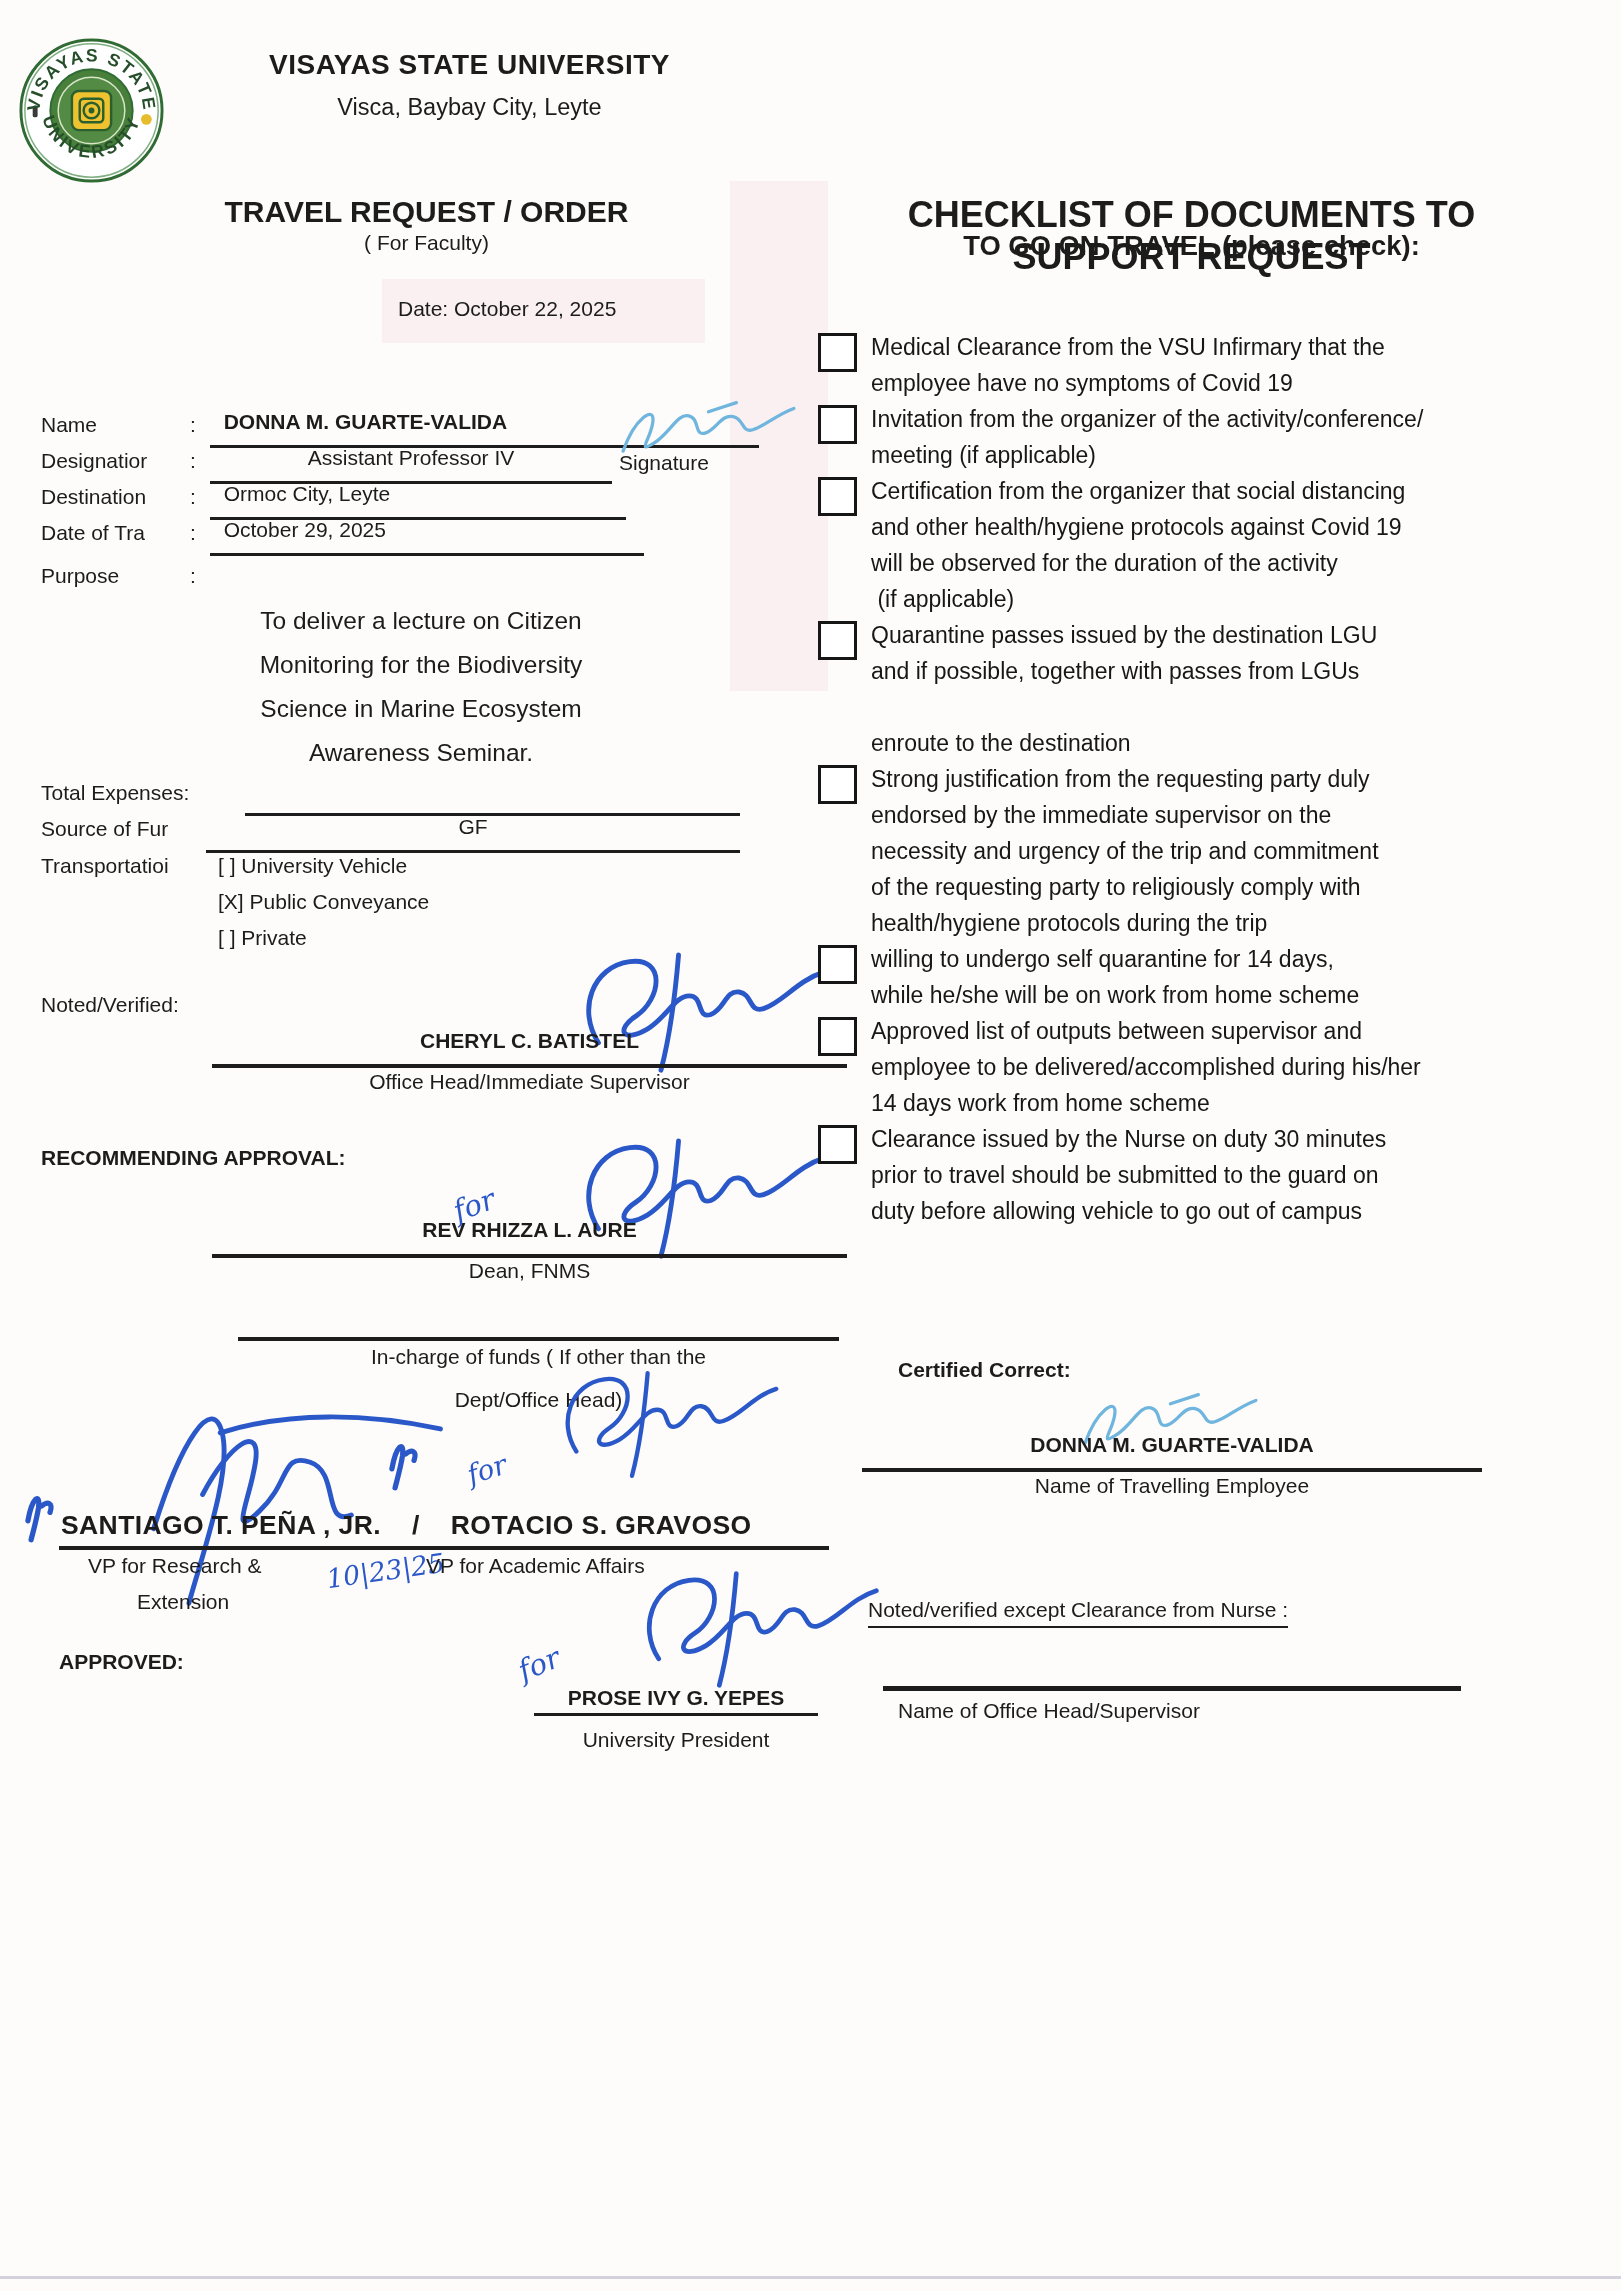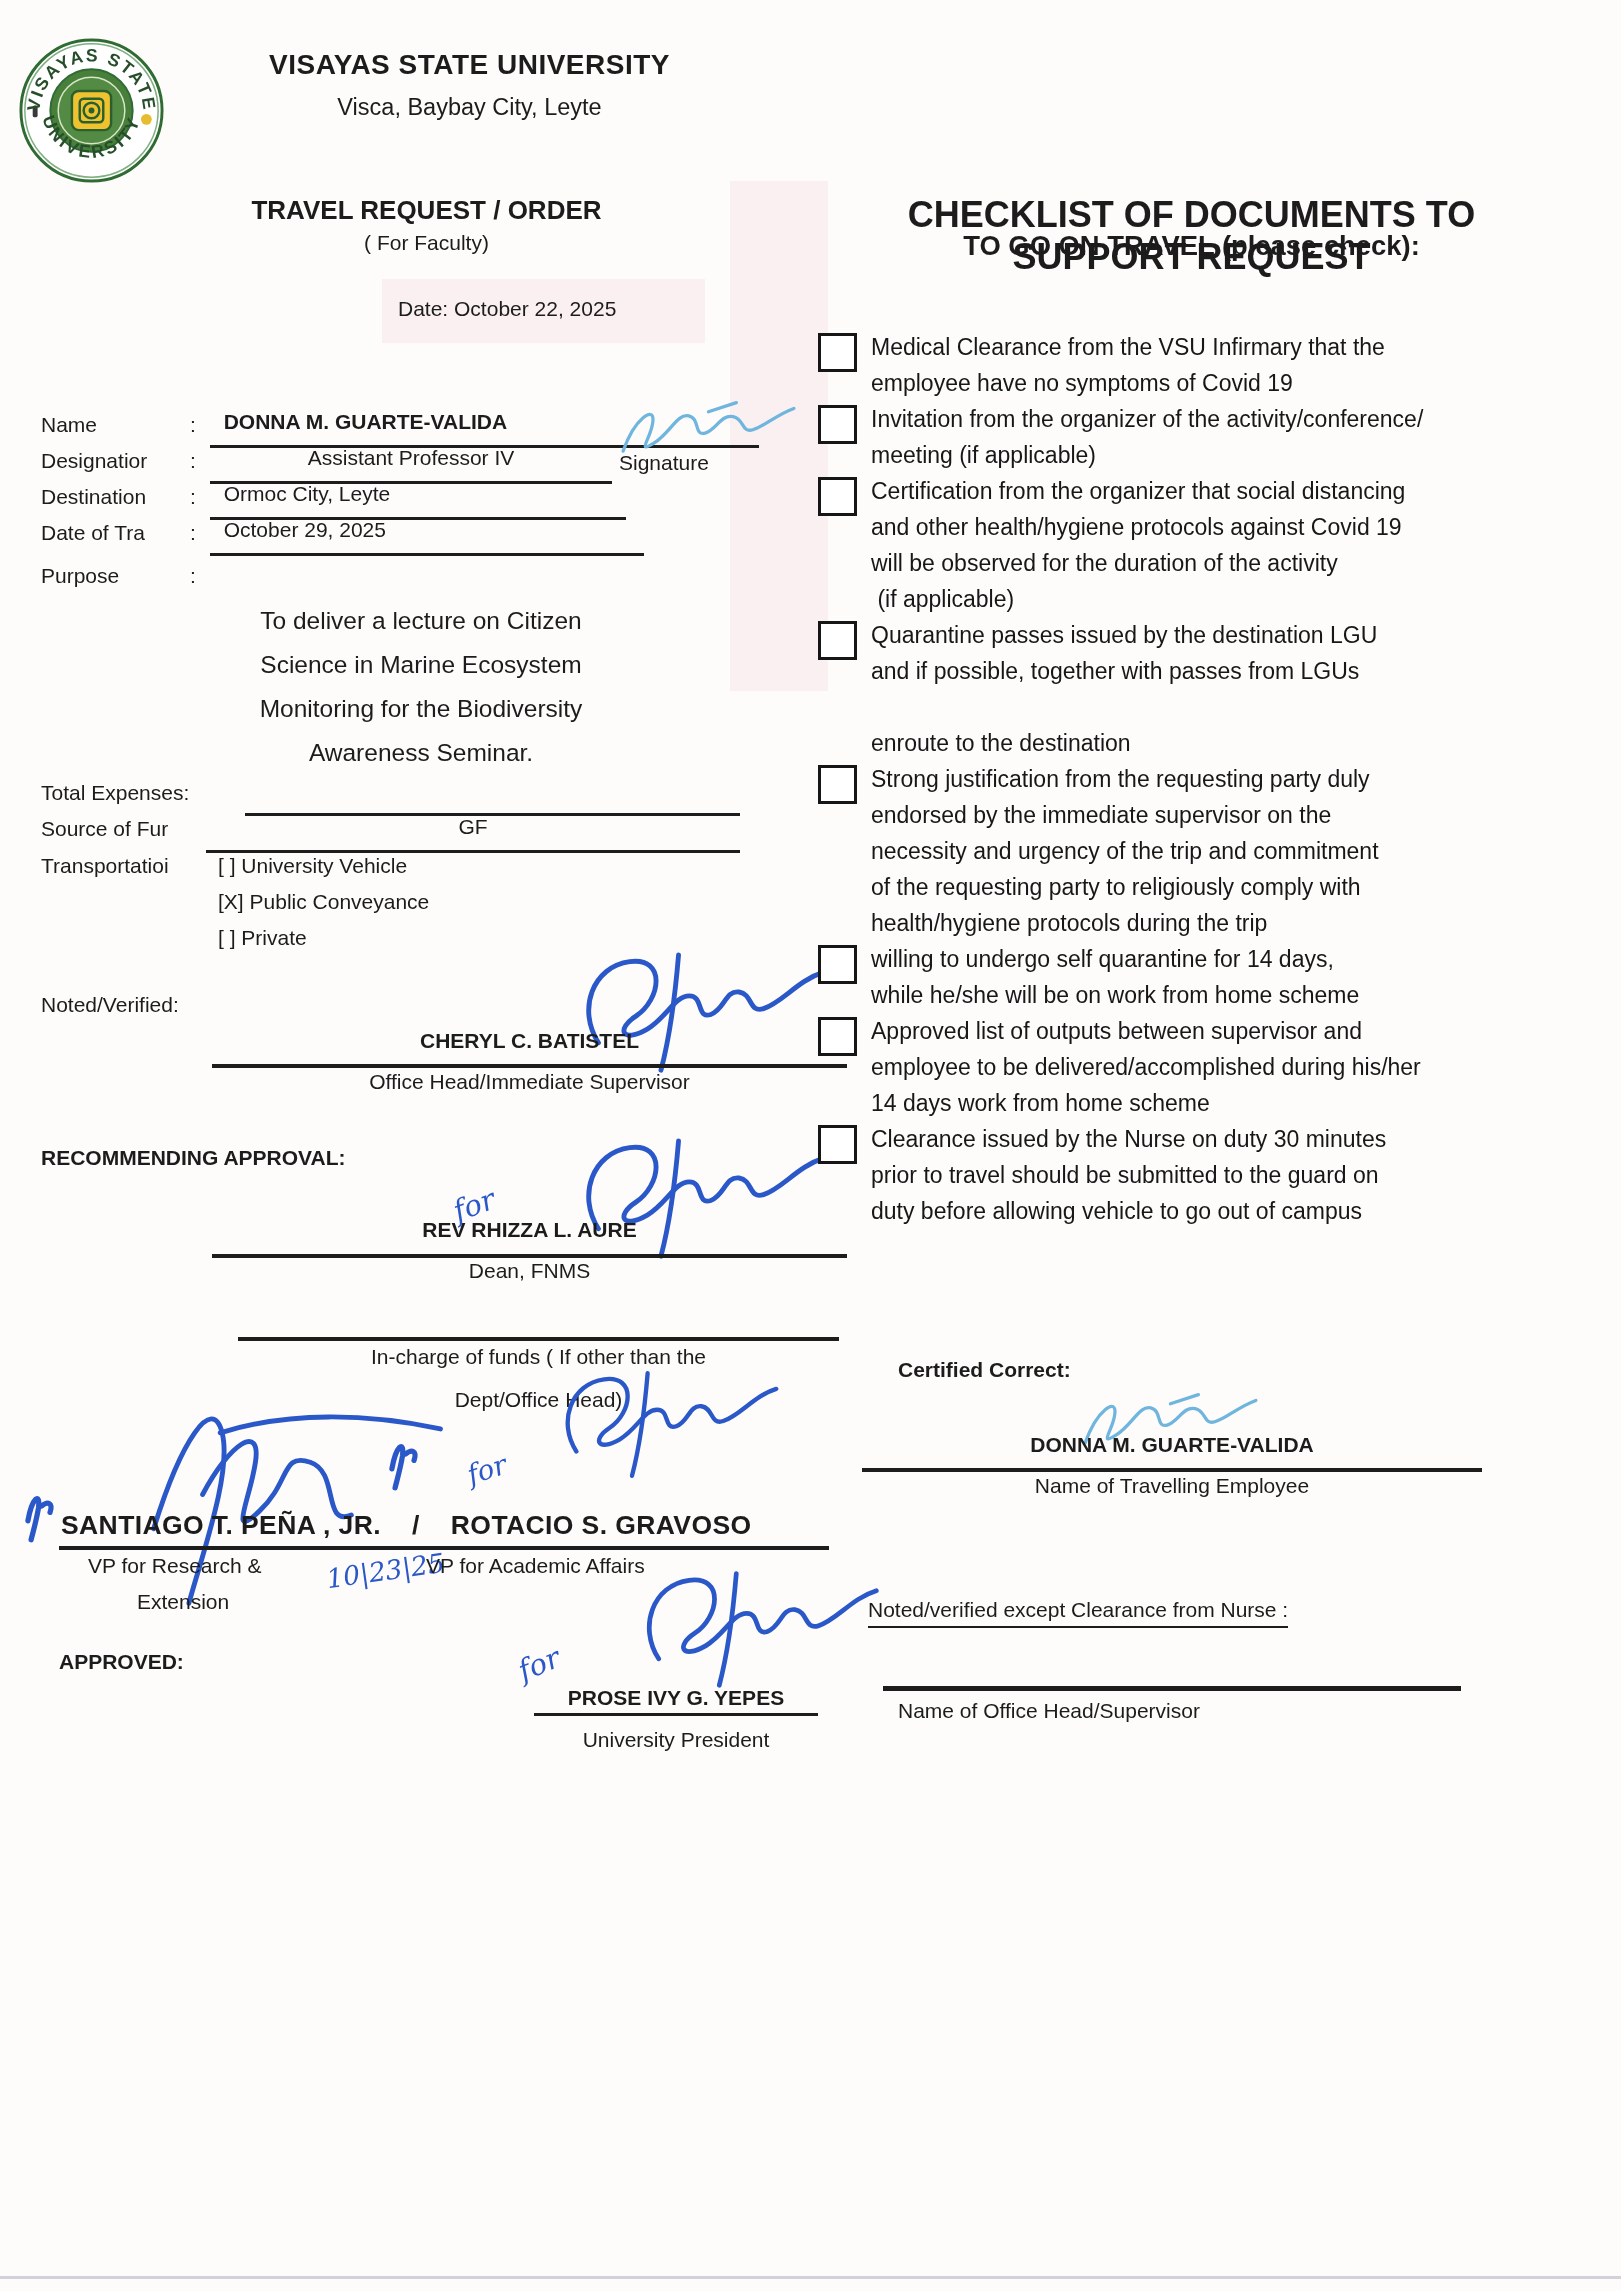--- a/index.html
+++ b/index.html
@@ -77,21 +77,21 @@
       </text>
       <text font-family="Liberation Sans, sans-serif" font-size="18" font-weight="bold" fill="#274e2a" letter-spacing="3">
         <textPath href="#arcBot" startOffset="50%" text-anchor="middle">UNIVERSITY</textPath>
       </text>
     </svg>
   </div>
 
   <div class="abs b ctr" style="left:239px; top:49px; width:461px; font-size:28px; letter-spacing:0.5px;">VISAYAS STATE UNIVERSITY</div>
   <div class="abs ctr" style="left:239px; top:94px; width:461px; font-size:23.5px;">Visca, Baybay City, Leyte</div>
 
-  <div class="abs b ctr" style="left:147px; top:195px; width:559px; font-size:26px;">TRAVEL REQUEST / ORDER</div>
+  <div class="abs b ctr" style="left:147px; top:195px; width:559px; font-size:30px;">TRAVEL REQUEST / ORDER</div>
   <div class="abs ctr fs26" style="left:147px; top:231px; width:559px;">( For Faculty)</div>
 
   <div class="abs fs26" style="left:398px; top:297px;">Date: October 22, 2025</div>
 
   <div class="abs fs26" style="left:41px; top:413px;">Name</div>
   <div class="abs fs26" style="left:190px; top:413px;">:</div>
   <div class="abs fieldline b fs26" style="left:210px; top:410px; width:535px; height:35px; padding-left:13.7px;">
     <span>DONNA M. GUARTE-VALIDA</span>
   </div>
 
@@ -112,22 +112,22 @@
   <div class="abs fs26" style="left:190px; top:521px;">:</div>
   <div class="abs fieldline fs26" style="left:210px; top:518px; width:420px; height:35px; padding-left:13.7px;">
     <span>October 29, 2025</span>
   </div>
 
   <div class="abs fs26" style="left:41px; top:564px;">Purpose</div>
   <div class="abs fs26" style="left:190px; top:564px;">:</div>
 
   <div class="abs ctr fs25" style="left:225px; top:599px; width:392px; line-height:44px;">
       <div>To deliver a lecture on Citizen</div>
+      <div>Monitoring for the Biodiversity</div>
       <div>Science in Marine Ecosystem</div>
-      <div>Monitoring for the Biodiversity</div>
       <div>Awareness Seminar.</div>
     </div>
 
   <div class="abs fs26" style="left:41px; top:781px;">Total Expenses:</div>
   <div class="abs fieldline" style="left:245px; top:778px; width:495px; height:35px;"></div>
 
   <div class="abs fs26" style="left:41px; top:817px;">Source of Fur</div>
   <div class="abs fieldline ctr fs26" style="left:206px; top:815px; width:534px; height:35px;">
     <span>GF</span>
   </div>

